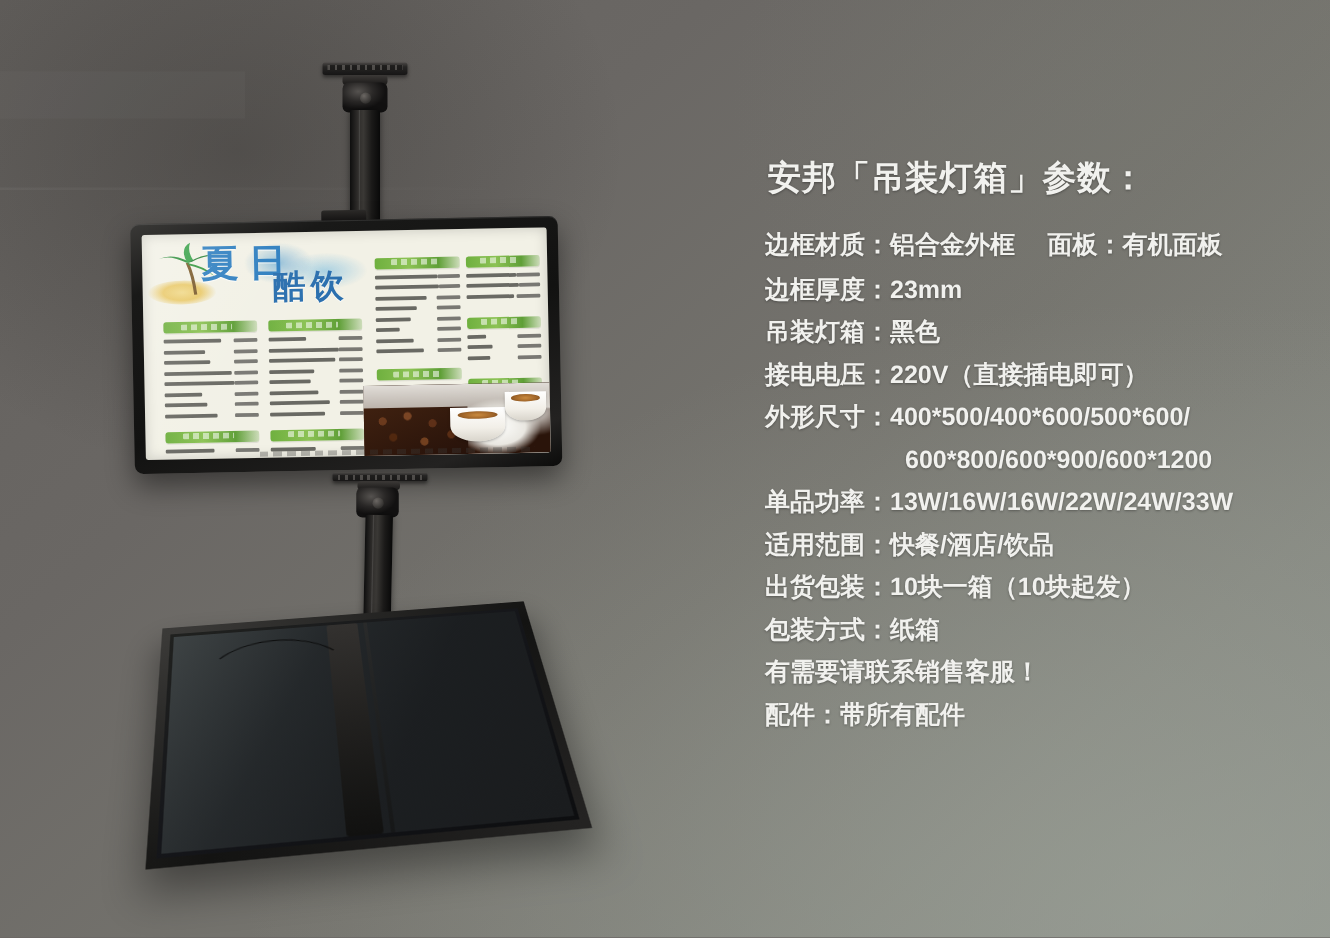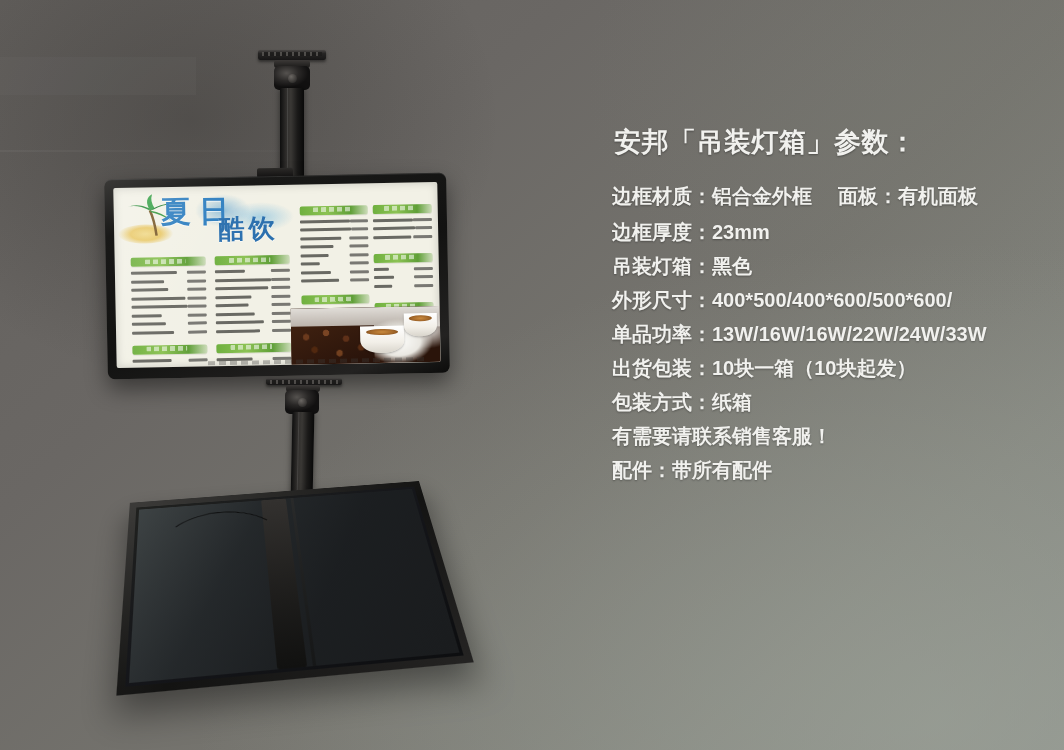--- a/index.html
+++ b/index.html
@@ -535,21 +535,24 @@
   </div>
 
   <div id="specs">
     <div class="spec-title">安邦「吊装灯箱」参数：</div>
 
     <div class="spec-line">
       <span>边框材质：铝合金外框</span><span class="extra">面板：有机面板</span>
     </div>
     <div class="spec-line">边框厚度：23mm</div>
     <div class="spec-line">吊装灯箱：黑色</div>
+    <div class="spec-line">接电电压：220V（直接插电即可）</div>
     <div class="spec-line">外形尺寸：400*500/400*600/500*600/</div>
+    <div class="spec-line cont">600*800/600*900/600*1200</div>
     <div class="spec-line">单品功率：13W/16W/16W/22W/24W/33W</div>
+    <div class="spec-line">适用范围：快餐/酒店/饮品</div>
     <div class="spec-line">出货包装：10块一箱（10块起发）</div>
     <div class="spec-line">包装方式：纸箱</div>
     <div class="spec-line">有需要请联系销售客服！</div>
     <div class="spec-line">配件：带所有配件</div>
   </div>
 
 </div>
 
 </body></html>

